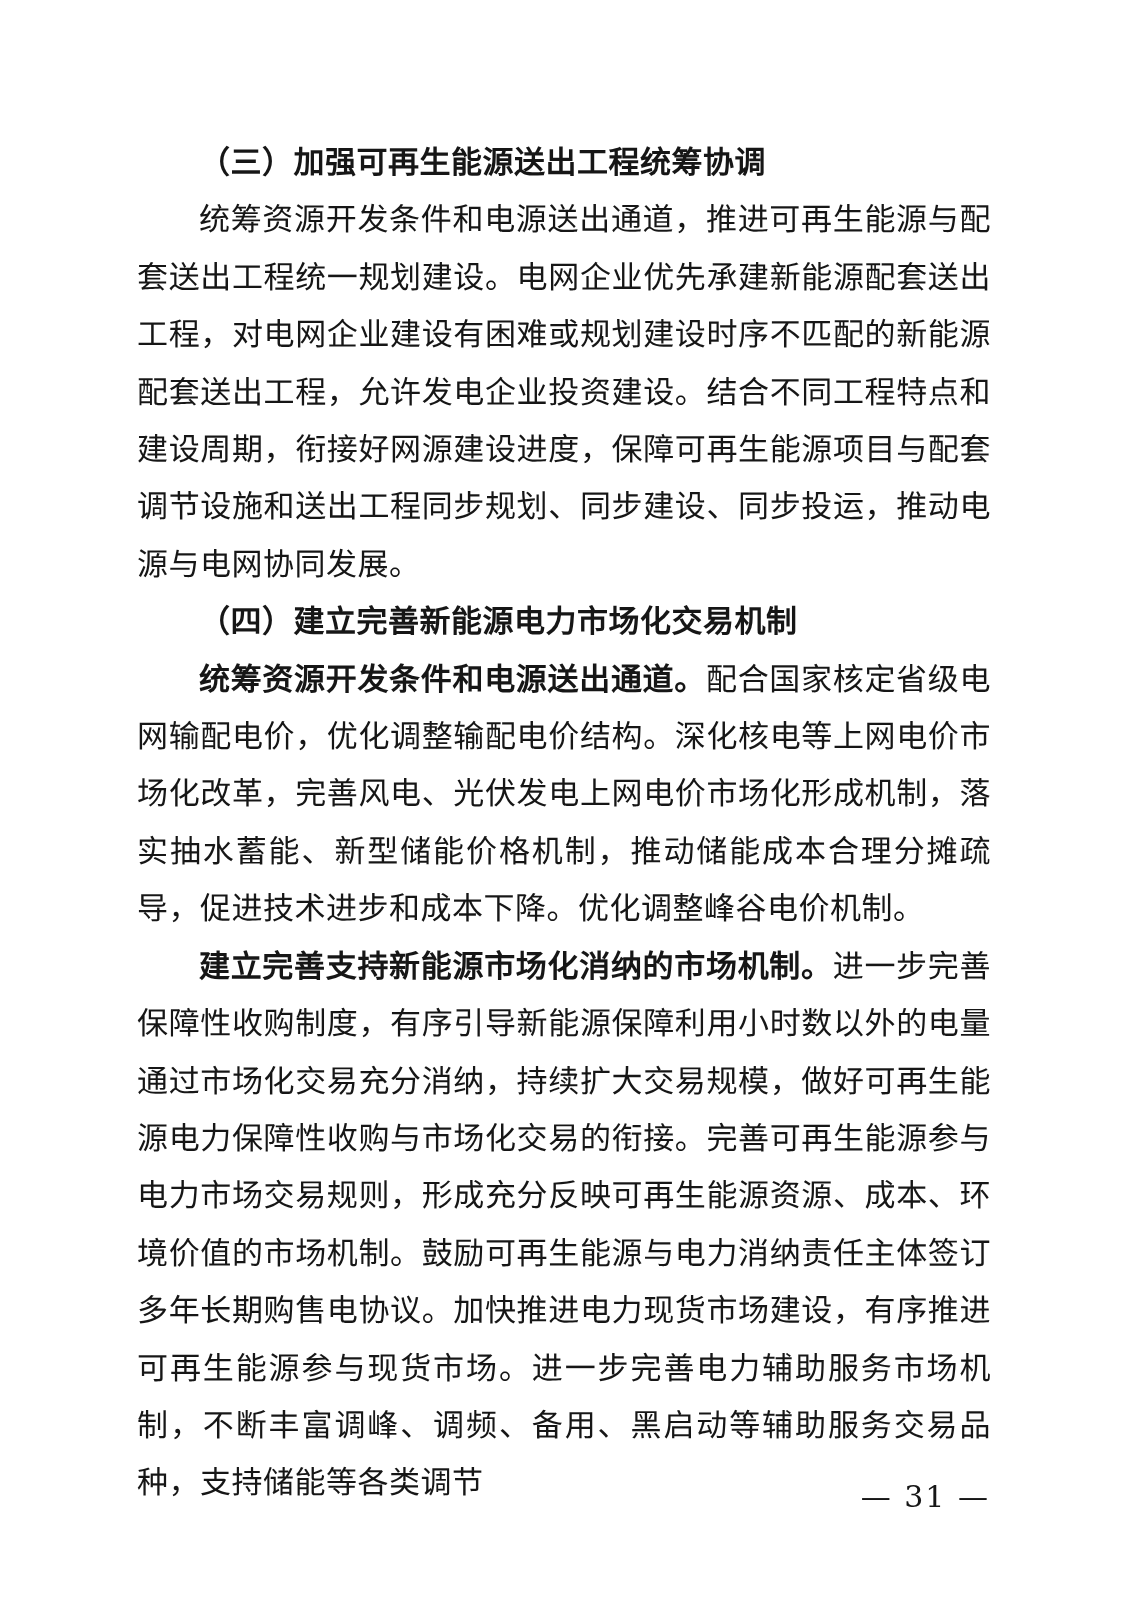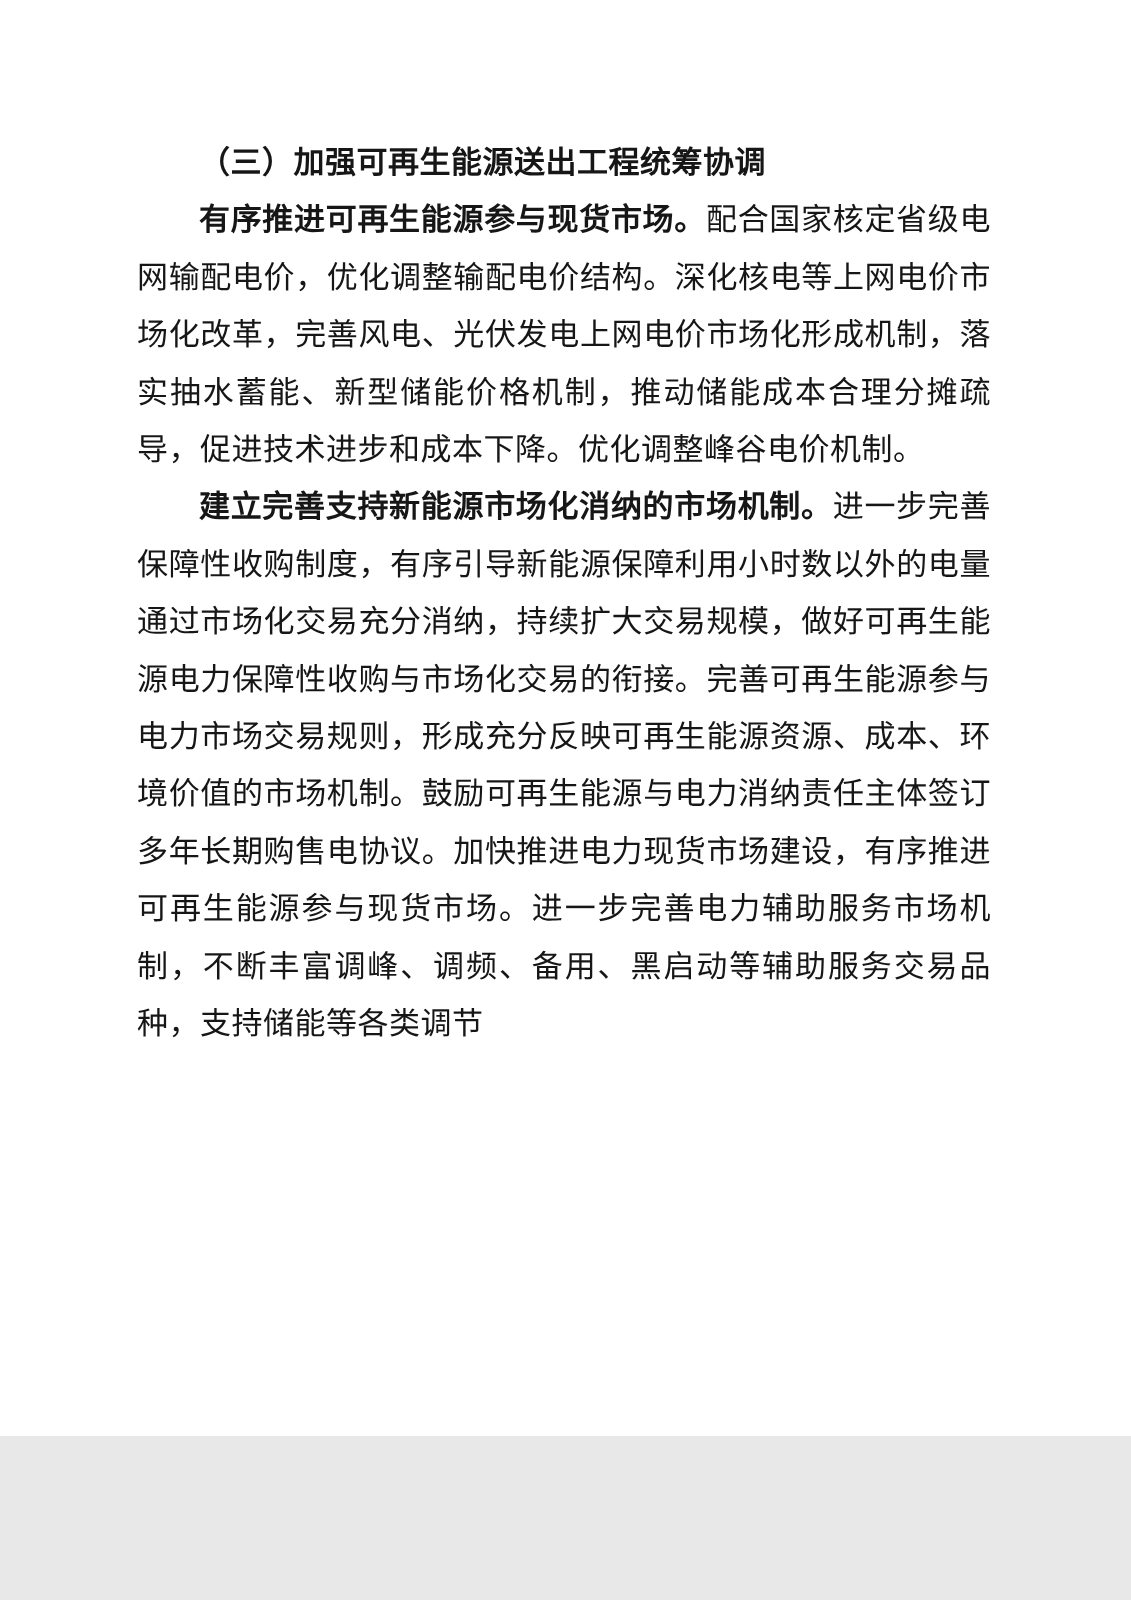--- a/index.html
+++ b/index.html
@@ -8,21 +8,21 @@
   }
   body {
     width: 1131px;
     height: 1600px;
     background: #e8e8e8;
     font-family: "DejaVu Sans", sans-serif;
   }
   .page {
     position: relative;
     width: 1131px;
-    height: 1436px;
+    height: 1600px;
     background: #ffffff;
     overflow: hidden;
     color: #161616;
   }
   .content {
     position: absolute;
     left: 137px;
     top: 134px;
     width: 854px;
     font-size: 31px;
@@ -58,22 +58,24 @@
   }
 </style>
 </head>
 <body>
 
 <div class="page">
   <div class="content">
 
     <h2 class="heading">（三）加强可再生能源送出工程统筹协调</h2>
 
+    <p class="para"><span>统筹资源开发条件和电源送出通道，推进可再生能源与配套送出工程统一规划建设。电网企业优先承建新能源配套送出工程，对电网企业建设有困难或规划建设时序不匹配的新能源配套送出工程，允许发电企业投资建设。结合不同工程特点和建设周期，衔接好网源建设进度，保障可再生能源项目与配套调节设施和送出工程同步规划、同步建设、同步投运，推动电源与电网协同发展。</span></p>
 
+    <h2 class="heading">（四）建立完善新能源电力市场化交易机制</h2>
 
-    <p class="para"><span class="lead-bold">有序推进可再生能源参与现货市场。</span><span>配合国家核定省级电网输配电价，优化调整输配电价结构。深化核电等上网电价市场化改革，完善风电、光伏发电上网电价市场化形成机制，落实抽水蓄能、新型储能价格机制，推动储能成本合理分摊疏导，促进技术进步和成本下降。优化调整峰谷电价机制。</span></p>
+    <p class="para"><span class="lead-bold">统筹资源开发条件和电源送出通道。</span><span>配合国家核定省级电网输配电价，优化调整输配电价结构。深化核电等上网电价市场化改革，完善风电、光伏发电上网电价市场化形成机制，落实抽水蓄能、新型储能价格机制，推动储能成本合理分摊疏导，促进技术进步和成本下降。优化调整峰谷电价机制。</span></p>
 
     <p class="para"><span class="lead-bold">建立完善支持新能源市场化消纳的市场机制。</span><span>进一步完善保障性收购制度，有序引导新能源保障利用小时数以外的电量通过市场化交易充分消纳，持续扩大交易规模，做好可再生能源电力保障性收购与市场化交易的衔接。完善可再生能源参与电力市场交易规则，形成充分反映可再生能源资源、成本、环境价值的市场机制。鼓励可再生能源与电力消纳责任主体签订多年长期购售电协议。加快推进电力现货市场建设，有序推进可再生能源参与现货市场。进一步完善电力辅助服务市场机制，不断丰富调峰、调频、备用、黑启动等辅助服务交易品种，支持储能等各类调节</span></p>
 
   </div>
 
   <div class="page-number">— 31 —</div>
 </div>
 
 </body></html>

